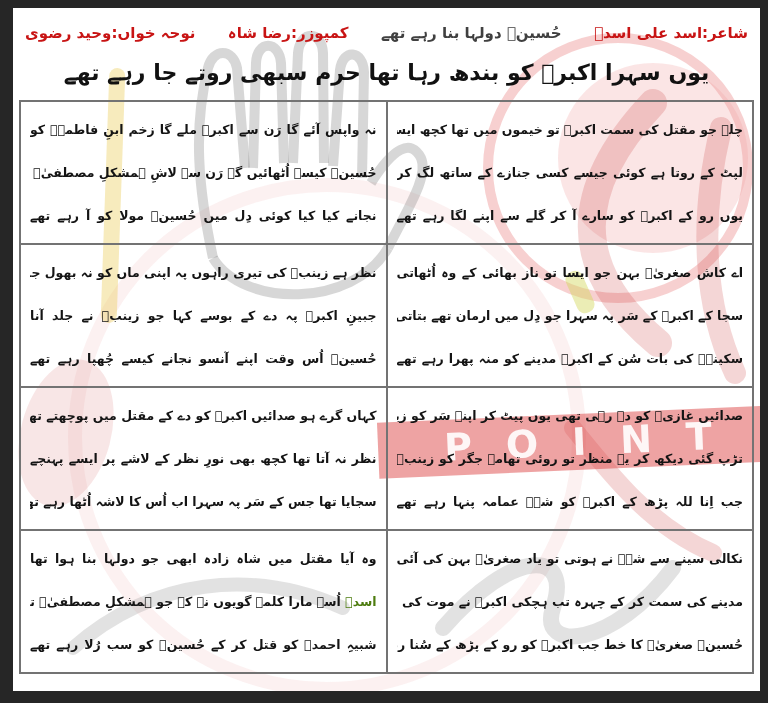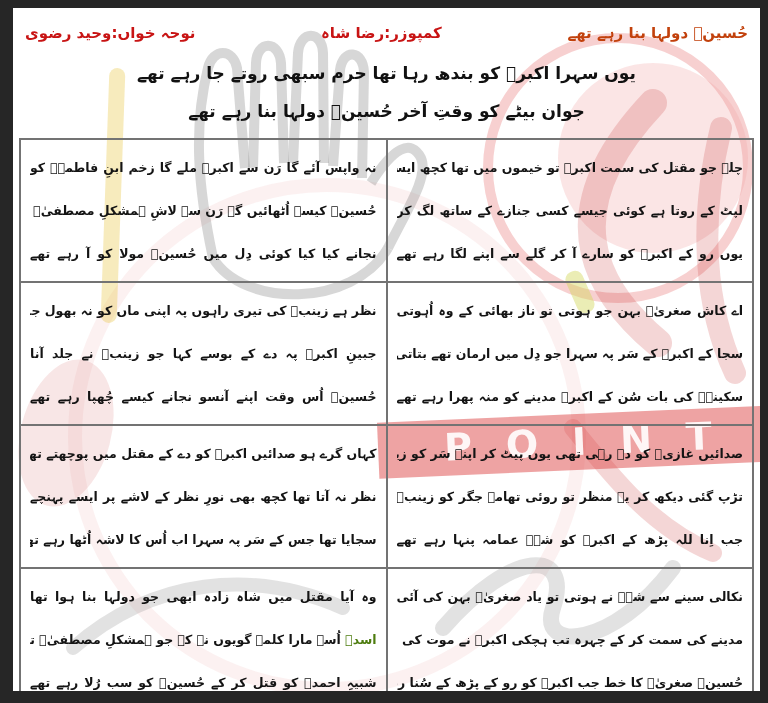--- a/index.html
+++ b/index.html
@@ -46,22 +46,22 @@
     letter-spacing:34px;text-indent:34px;direction:ltr;
   }
   .wm svg{position:absolute;left:0;top:0;}
   
   .content{position:relative;z-index:1;height:100%;}
   .credits{
     display:flex;justify-content:space-between;align-items:center;
     padding:16px 12px 2px 12px;font-weight:bold;font-size:15px;
   }
   .credit-red{color:#c81414;}
-  .credit-dark{color:#c2410c;}
-  .matla{margin-top:10px;text-align:center;font-weight:bold;font-size:17px;
+  .credit-dark{color:#404040;}
+  .matla{margin-top:10px;text-align:center;font-weight:bold;font-size:22px;
     color:#111;line-height:38px;}
   .matla-line{white-space:nowrap;}
   table.verses{
     border-collapse:collapse;margin:8px 6px 0 6px;
     width:calc(100% - 12px);table-layout:fixed;
   }
   table.verses td{
     border:2px solid #737373;height:133px;vertical-align:middle;
     padding:4px 9px;background:transparent;
   }
@@ -107,47 +107,47 @@
       </g>
     </svg>
     <div class="wm-band">
       <span>POINT</span>
     </div>
   </div>
 
   <div class="content">
 
     <div class="credits">
+      <span class="credit-red">شاعر:اسد علی اسدؔ</span>
       <span class="credit-dark">حُسینؑ دولہا بنا رہے تھے</span>
       <span class="credit-red">کمپوزر:رضا شاہ</span>
       <span class="credit-red">نوحہ خواں:وحید رضوی</span>
     </div>
 
     <div class="matla">
       <div class="matla-line">یوں سہرا اکبرؑ کو بندھ رہا تھا حرم سبھی روتے جا رہے تھے</div>
-      <div class="matla-line">جوان بیٹے کو وقتِ آخر حُسینؑ دولہا بنا رہے تھے</div>
     </div>
 
     <table class="verses">
       <tbody>
           <tr>
         <td>
           <div class="vline">چلے جو مقتل کی سمت اکبرؑ تو خیموں میں تھا کچھ ایسا منظر</div>
           <div class="vline">لپٹ کے روتا ہے کوئی جیسے کسی جنازے کے ساتھ لگ کر</div>
           <div class="vline">یوں رو کے اکبرؑ کو سارے آ کر گلے سے اپنے لگا رہے تھے</div>
         </td>
         <td>
           <div class="vline">نہ واپس آئے گا رَن سے اکبرؑ ملے گا زخم ابنِ فاطمہؑ کو</div>
           <div class="vline">حُسینؑ کیسے اُٹھائیں گے رَن سے لاشِ ہمشکلِ مصطفیٰؐ کو</div>
           <div class="vline">نجانے کیا کیا کوئی دِل میں حُسینؑ مولا کو آ رہے تھے</div>
         </td>
       </tr>
       <tr>
         <td>
-          <div class="vline">اے کاش صغریٰؑ بہن جو ہوتی تو ناز بھائی کے وہ اُہوتی</div>
+          <div class="vline">اے کاش صغریٰؑ بہن جو ایسا تو ناز بھائی کے وہ اُٹھاتی</div>
           <div class="vline">سجا کے اکبرؑ کے سَر پہ سہرا جو دِل میں ارمان تھے بتاتی</div>
           <div class="vline">سکینہؑ کی بات سُن کے اکبرؑ مدینے کو منہ پھرا رہے تھے</div>
         </td>
         <td>
           <div class="vline">نظر ہے زینبؑ کی تیری راہوں پہ اپنی ماں کو نہ بھول جانا</div>
           <div class="vline">جبینِ اکبرؑ پہ دے کے بوسے کہا جو زینبؑ نے جلد آنا</div>
           <div class="vline">حُسینؑ اُس وقت اپنے آنسو نجانے کیسے چُھپا رہے تھے</div>
         </td>
       </tr>
       <tr>

